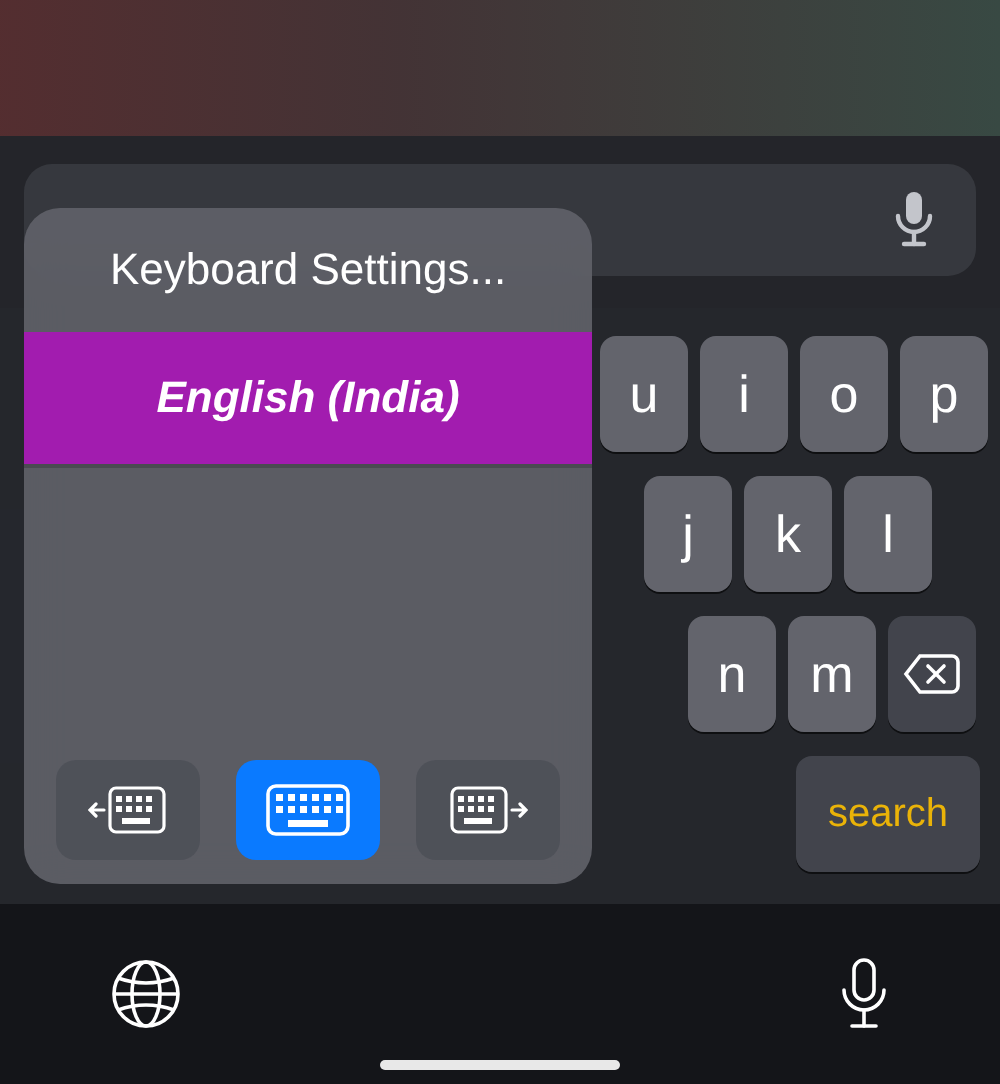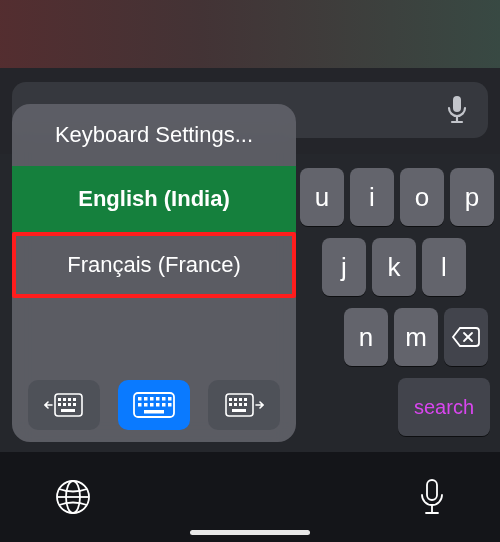--- a/index.html
+++ b/index.html
@@ -38,42 +38,42 @@
     box-shadow: 0 1px 0 rgba(0,0,0,0.6);
   }
   .key.fn { background: rgba(72,74,82,0.85); }
 
   .row1 { left:300px; top:14px; }
   .row2 { left:322px; top:84px; }
   .row3 { left:344px; top:154px; }
   .row3 .key { width:44px; }
   .del-key { position:absolute; left:444px; top:154px; }
   .search-key { position:absolute; left:398px; top:224px; width:92px; height:58px; border-radius:8px;
-    background: rgba(72,74,82,0.85); color:#d946ef; font-size:20px;
+    background: rgba(72,74,82,0.85); color:#eab308; font-size:20px;
     display:flex; align-items:center; justify-content:center; box-shadow:0 1px 0 rgba(0,0,0,0.6); }
 
   
   .bottom { position:absolute; left:0; top:452px; width:500px; height:90px; background:#141519; }
   .globe-btn { position:absolute; left:54px; top:478px; color:#fff; }
   .mic-btn { position:absolute; left:418px; top:478px; color:#fff; }
   .home-ind { position:absolute; left:190px; top:530px; width:120px; height:5px; border-radius:3px; background:#fff; opacity:.9; }
 
   
   .popup {
     position:absolute; left:12px; top:104px; width:284px; height:338px;
     background: rgba(95,97,104,0.92); border-radius:18px; overflow:hidden;
     backdrop-filter: blur(10px);
   }
   .popup-item {
     width:100%; color:#fff; font-size:22px; text-align:right;
     display:flex; align-items:center; justify-content:center;
   }
   .pi-settings { height:62px; font-size:22px; font-weight:500; }
   .pi-lang { height:66px; }
-  .pi-selected { background:#15803d; font-weight:600; }
+  .pi-selected { background:#a21caf; font-weight:600;font-style:italic; }
   .pi-highlight { border:4px solid #ff1d1d; border-radius:2px; margin: -2px 0; position:relative; z-index:2; }
   .popup-sep { height:1px; background:rgba(0,0,0,0.18); }
 
   .dock-row {
     position:absolute; left:0; bottom:0; width:100%; height:74px;
     display:flex; align-items:center; justify-content:center; gap:18px;
   }
   .dock-btn {
     width:72px; height:50px; border-radius:10px;
     background: rgba(70,72,80,0.55);
@@ -127,21 +127,20 @@
       </span>
     </div>
     <div class="search-key">search</div>
   </div>
 
   <div class="popup">
     <div class="popup-item pi-settings">Keyboard Settings...</div>
     <div class="popup-item pi-lang pi-selected">English (India)</div>
     <div class="popup-sep"></div>
     <div class="popup-sep"></div>
-    <div class="popup-item pi-lang pi-highlight">Français (France)</div>
 
     <div class="dock-row">
       <div class="dock-btn">
         <span>
           <svg width="40" height="26" viewBox="0 0 40 26">
             <rect x="11" y="2" width="27" height="22" rx="3" fill="none" stroke="#fff" stroke-width="1.6"></rect>
             <g fill="#fff">
                 <rect x="14" y="6" width="3" height="3"></rect>
                 <rect x="19" y="6" width="3" height="3"></rect>
                 <rect x="24" y="6" width="3" height="3"></rect>

